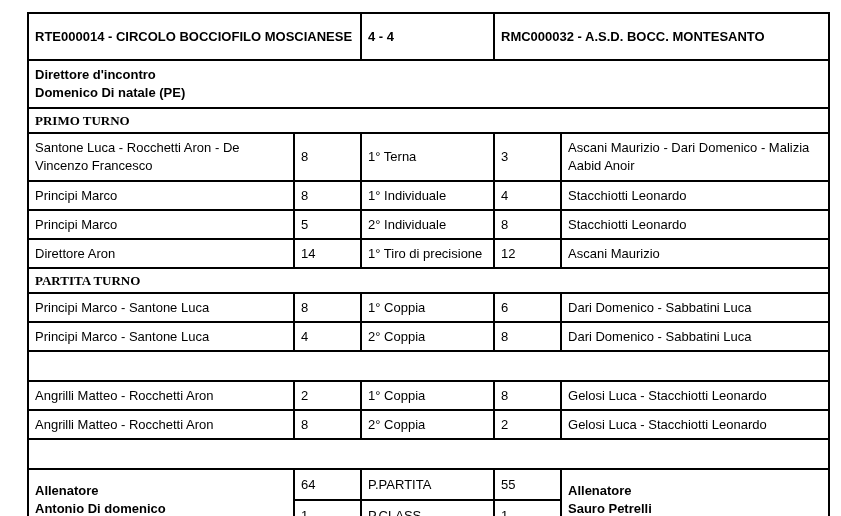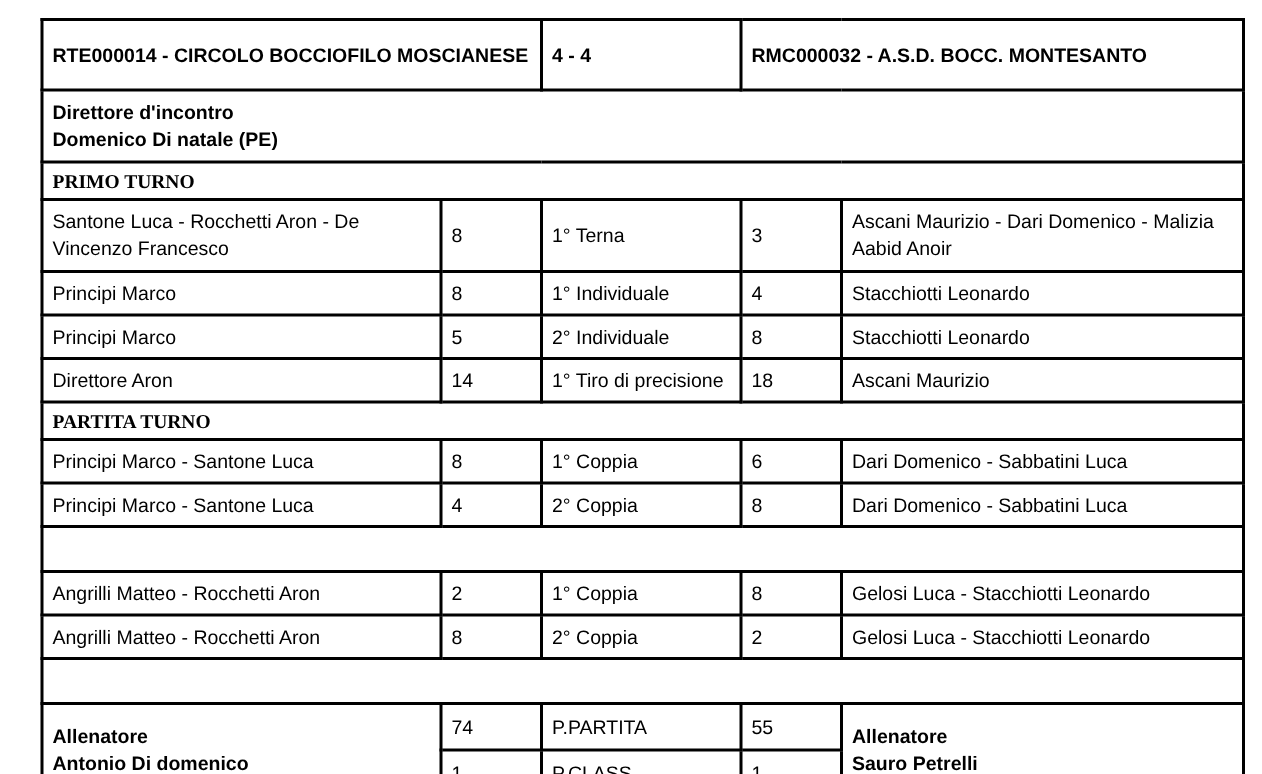--- a/index.html
+++ b/index.html
@@ -94,21 +94,21 @@
       <td>Principi Marco</td>
       <td>5</td>
       <td>2° Individuale</td>
       <td>8</td>
       <td>Stacchiotti Leonardo</td>
     </tr>
     <tr class="r-std">
       <td>Direttore Aron</td>
       <td>14</td>
       <td>1° Tiro di precisione</td>
-      <td>18</td>
+      <td>12</td>
       <td>Ascani Maurizio</td>
     </tr>
 
     <tr class="r-section">
       <td colspan="5" class="bold">PARTITA TURNO</td>
     </tr>
 
     <tr class="r-std">
       <td>Principi Marco - Santone Luca</td>
       <td>8</td>
@@ -145,21 +145,21 @@
 
     <tr class="r-blank">
       <td colspan="5"></td>
     </tr>
 
     <tr class="r-foot">
       <td rowspan="2" class="two-line">
         <div class="bold">Allenatore</div>
         <div class="sub">Antonio Di domenico</div>
       </td>
-      <td>74</td>
+      <td>64</td>
       <td>P.PARTITA</td>
       <td>55</td>
       <td rowspan="2" class="two-line">
         <div class="bold">Allenatore</div>
         <div class="sub">Sauro Petrelli</div>
       </td>
     </tr>
     <tr class="r-foot">
       <td>1</td>
       <td>P.CLASS.</td>

